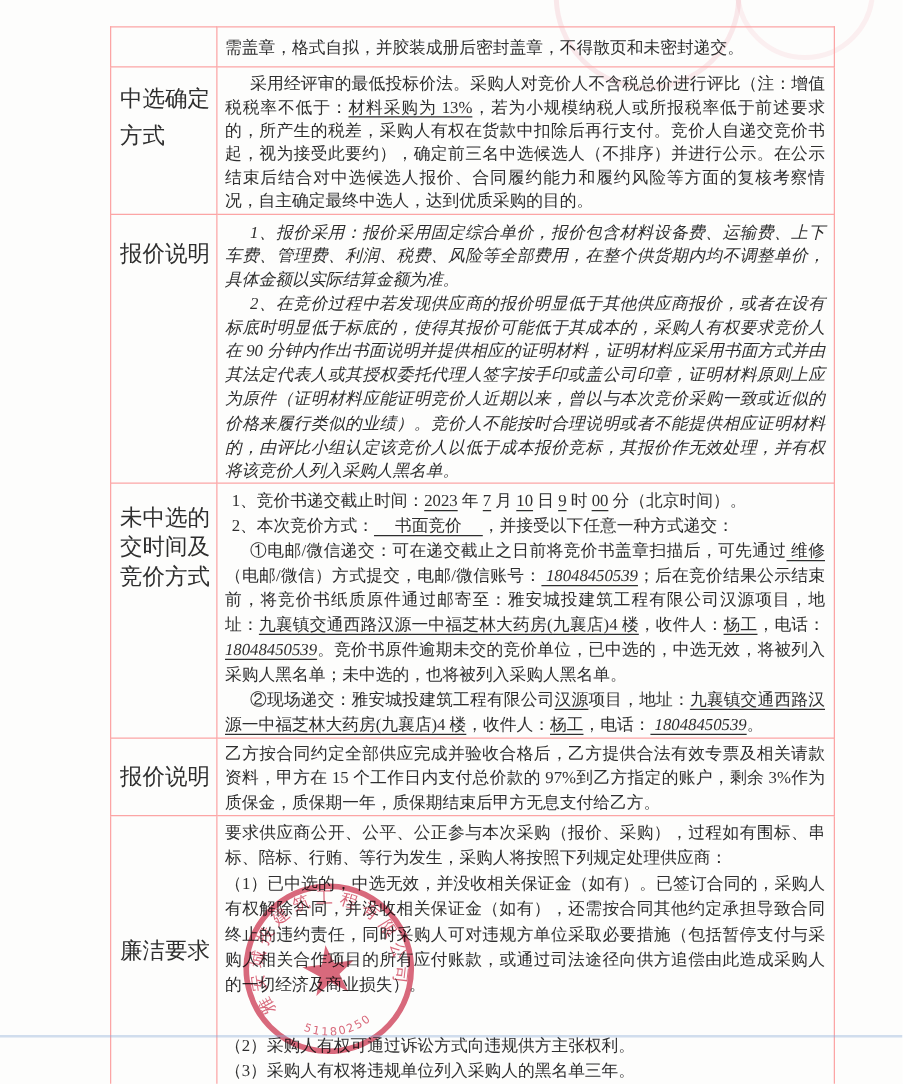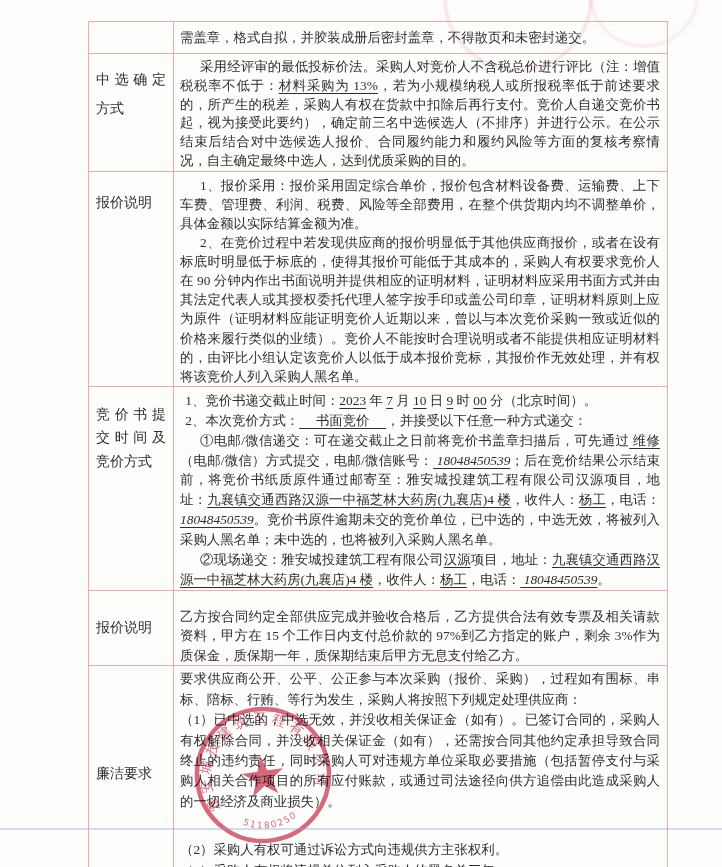--- a/index.html
+++ b/index.html
@@ -14,31 +14,31 @@
     border-collapse:collapse;table-layout:fixed;
   }
   .doc-table td{
     border:1px solid #fca5a5;vertical-align:top;
     font-size:13.4px;
   }
   td.lbl{width:70px;padding:18px 7px 0 7px;}
   td.cnt{width:480px;padding:4px 7px 0 6px;}
   .lline{
     line-height:26px;text-align:justify;text-align-last:justify;
-    font-size:14px;white-space:nowrap;
+    font-size:18px;white-space:nowrap;
   }
   .lline:last-child{text-align-last:left;}
   .cnt p{margin:0;text-align:justify;}
   tr[data-row="0"]{height:32px;}  tr[data-row="0"] td.cnt{padding-top:6px;line-height:20px;}
   tr[data-row="1"]{height:113px;} tr[data-row="1"] td.cnt{line-height:18.8px;}
   tr[data-row="1"] td.lbl{padding-top:11px;} tr[data-row="1"] .lline{line-height:29px;}
-  tr[data-row="2"]{height:210px;} tr[data-row="2"] td.cnt{line-height:19.1px;}
+  tr[data-row="2"]{height:210px;} tr[data-row="2"] td.cnt{line-height:19.1px;font-style:italic;}
   tr[data-row="3"]{height:199px;} tr[data-row="3"] td.cnt{line-height:19.9px;margin-top:32px;}
   tr[data-row="3"] td.lbl{padding-top:16px;} tr[data-row="3"] .lline{line-height:23.5px;}
-  tr[data-row="4"]{height:62px;}  tr[data-row="4"] td.cnt{line-height:19.5px;padding-top:16px;}
+  tr[data-row="4"]{height:62px;}  tr[data-row="4"] td.cnt{line-height:19.5px;padding-top:2px;}
   tr[data-row="4"] td.lbl{vertical-align:middle;padding-top:0;}
   tr[data-row="5"]{height:146px;} tr[data-row="5"] td.cnt{line-height:20.4px;padding-top:3px;}
   tr[data-row="5"] td.lbl{vertical-align:middle;padding-top:0;}
   .u{text-decoration:underline;text-underline-offset:3px;text-decoration-thickness:1px;}
   .it{font-style:italic;}
   .seal{
     position:absolute;left:183px;top:695px;width:160px;height:160px;
     mix-blend-mode:multiply;opacity:.88;pointer-events:none;
   }
   .scan-line{
@@ -79,21 +79,21 @@
         <td class="lbl">
           <div class="lline">报价说明</div>
         </td>
         <td class="cnt">
           <p style="text-indent: 1.5em;"><span>1、报价采用：报价采用固定综合单价，报价包含材料设备费、运输费、上下车费、管理费、利润、税费、风险等全部费用，在整个供货期内均不调整单价，具体金额以实际结算金额为准。</span></p>
           <p style="text-indent: 1.5em;"><span>2、在竞价过程中若发现供应商的报价明显低于其他供应商报价，或者在设有标底时明显低于标底的，使得其报价可能低于其成本的，采购人有权要求竞价人在 90 分钟内作出书面说明并提供相应的证明材料，证明材料应采用书面方式并由其法定代表人或其授权委托代理人签字按手印或盖公司印章，证明材料原则上应为原件（证明材料应能证明竞价人近期以来，曾以与本次竞价采购一致或近似的价格来履行类似的业绩）。竞价人不能按时合理说明或者不能提供相应证明材料的，由评比小组认定该竞价人以低于成本报价竞标，其报价作无效处理，并有权将该竞价人列入采购人黑名单。</span></p>
         </td>
       </tr>
       <tr data-row="3">
         <td class="lbl">
-          <div class="lline">竞价书提</div>
+          <div class="lline">未中选的</div>
           <div class="lline">交时间及</div>
           <div class="lline">竞价方式</div>
         </td>
         <td class="cnt">
           <p style="text-indent: 0.4em;"><span>1、竞价书递交截止时间：</span><span class="u">2023</span><span> 年 </span><span class="u">7</span><span> 月 </span><span class="u">10</span><span> 日 </span><span class="u">9</span><span> 时 </span><span class="u">00</span><span> 分（北京时间）。</span></p>
           <p style="text-indent: 0.4em;"><span>2、本次竞价方式：</span><span class="u">　 书面竞价 　</span><span>，并接受以下任意一种方式递交：</span></p>
           <p style="text-indent: 1.5em;"><span>①电邮/微信递交：可在递交截止之日前将竞价书盖章扫描后，可先通过</span><span class="u"> 维修 </span><span>（电邮/微信）方式提交，电邮/微信账号：</span><span class="u it"> 18048450539</span><span>；后在竞价结果公示结束前，将竞价书纸质原件通过邮寄至：雅安城投建筑工程有限公司汉源项目，地址：</span><span class="u">九襄镇交通西路汉源一中福芝林大药房(九襄店)4 楼</span><span>，收件人：</span><span class="u">杨工</span><span>，电话：</span><span class="u it"> 18048450539</span><span>。竞价书原件逾期未交的竞价单位，已中选的，中选无效，将被列入采购人黑名单；未中选的，也将被列入采购人黑名单。</span></p>
           <p style="text-indent: 1.5em;"><span>②现场递交：雅安城投建筑工程有限公司</span><span class="u">汉源</span><span>项目，地址：</span><span class="u">九襄镇交通西路汉源一中福芝林大药房(九襄店)4 楼</span><span>，收件人：</span><span class="u">杨工</span><span>，电话：</span><span class="u it"> 18048450539</span><span>。</span></p>
         </td>
       </tr>

